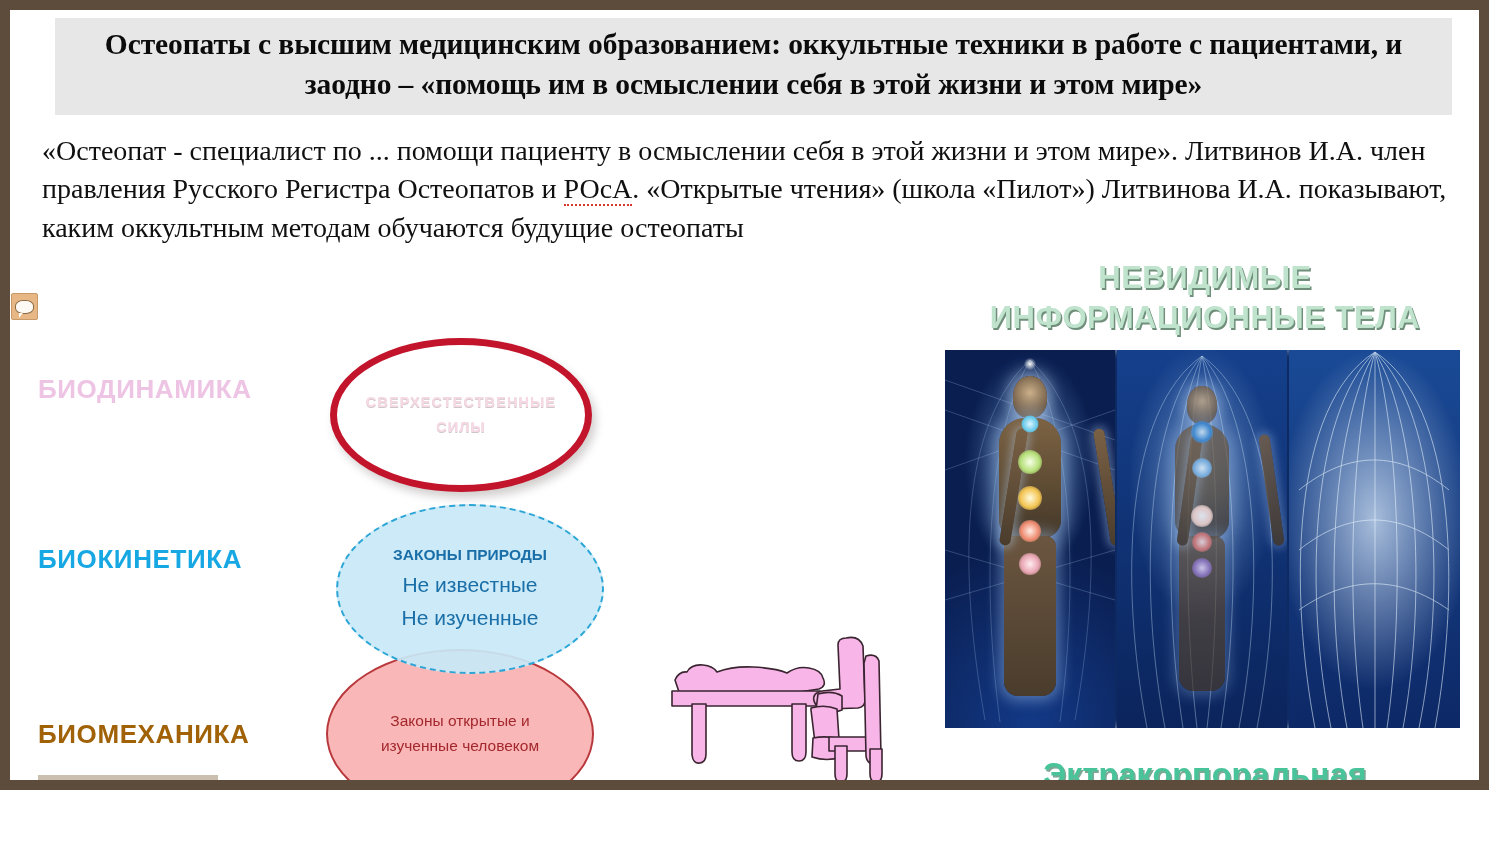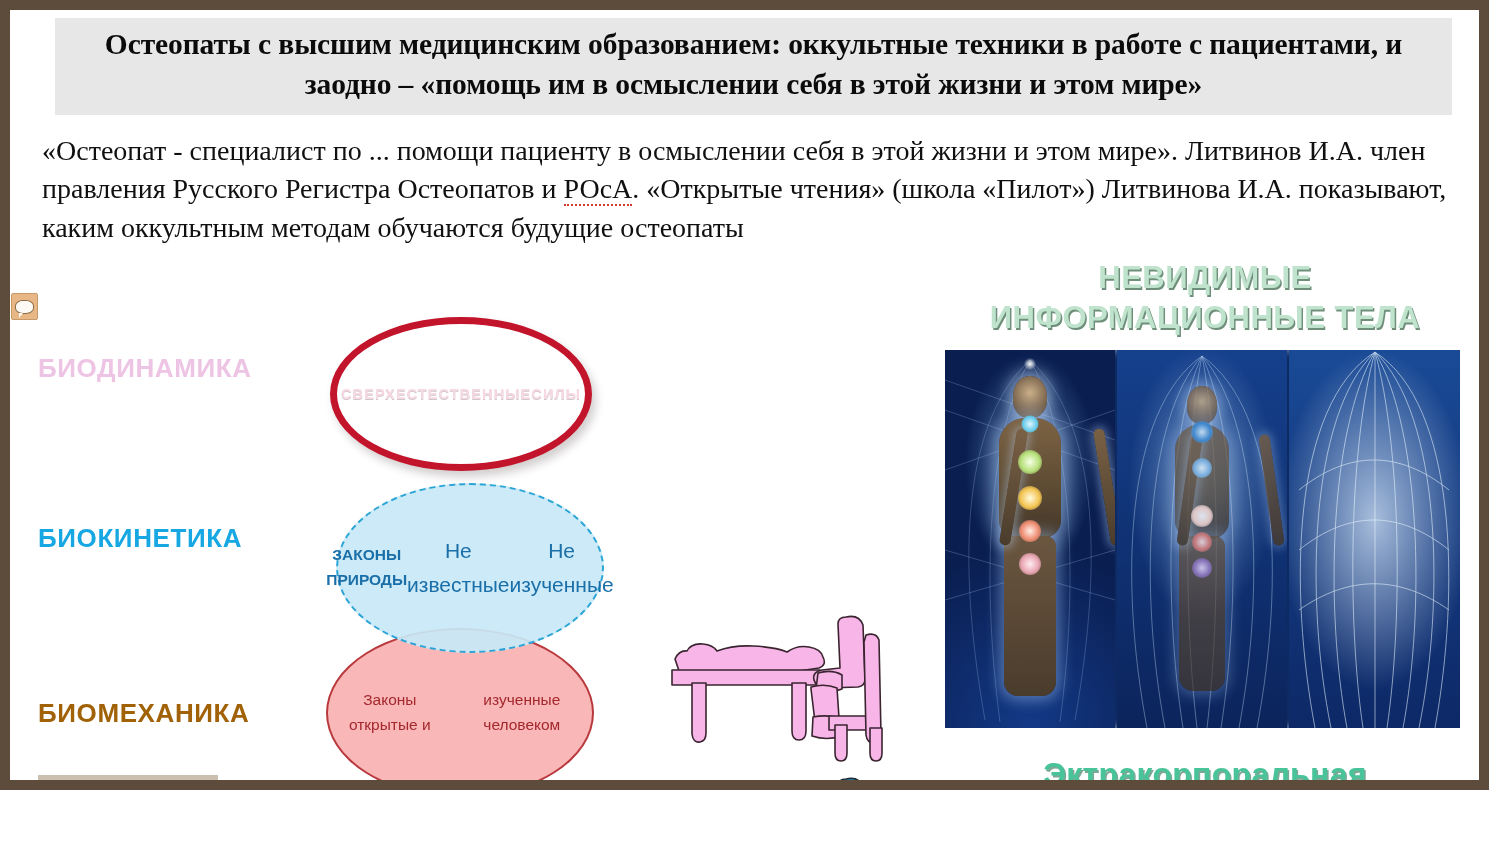--- a/index.html
+++ b/index.html
@@ -47,34 +47,34 @@
   .comment-icon .bubble{
     width:17px;height:12px;background:#fdfaf5;border:1px solid #8a6a45;
     border-radius:8px/6px;position:relative;
   }
   .comment-icon .bubble:after{
     content:"";position:absolute;left:3px;bottom:-5px;
     border-width:5px 4px 0 0;border-style:solid;
     border-color:#fdfaf5 transparent transparent transparent;
   }
   
-  .diagram{position:absolute;left:20px;top:283px;width:900px;height:520px;}
+  .diagram{position:absolute;left:20px;top:304px;width:900px;height:520px;}
   .cat-label{
     position:absolute;
     font-family:"Liberation Sans",sans-serif;
     font-weight:bold;font-size:26px;letter-spacing:0.6px;
     white-space:nowrap;
   }
   .cat-bio    {left:8px;  top:60px;  color:#eec4e4;}
   .cat-kin    {left:8px;  top:230px; color:#17a8e3;}
   .cat-mech   {left:8px;  top:405px; color:#a16207;}
 
   .ellipse{
     position:absolute;
-    display:flex;flex-direction:row;align-items:center;justify-content:center;
+    display:flex;flex-direction:column;align-items:center;justify-content:center;
     text-align:center;box-sizing:border-box;
     font-family:"Liberation Sans",sans-serif;
   }
   .ell-super{
     left:300px;top:24px;width:262px;height:154px;
     border:7px solid #c2142b;border-radius:50%;
     background:#ffffff;
     box-shadow:4px 6px 9px rgba(120,110,110,.33);
     z-index:3;
   }

